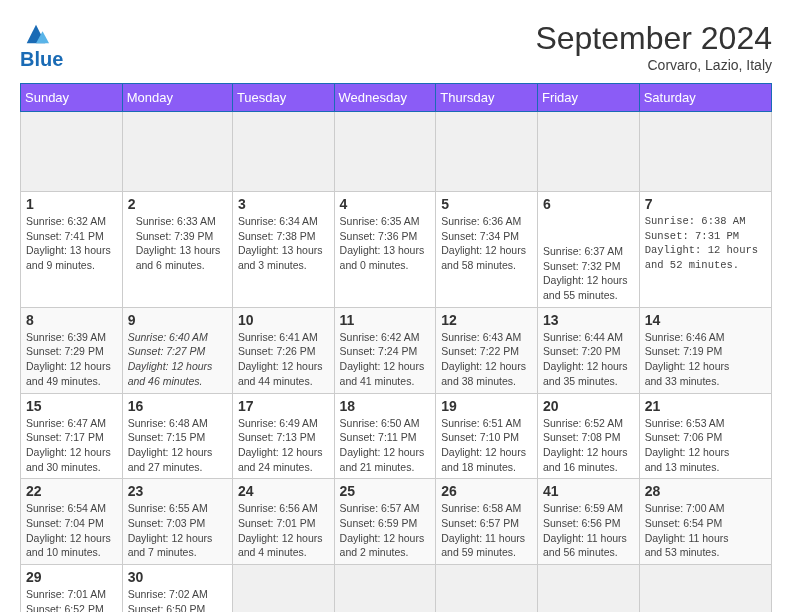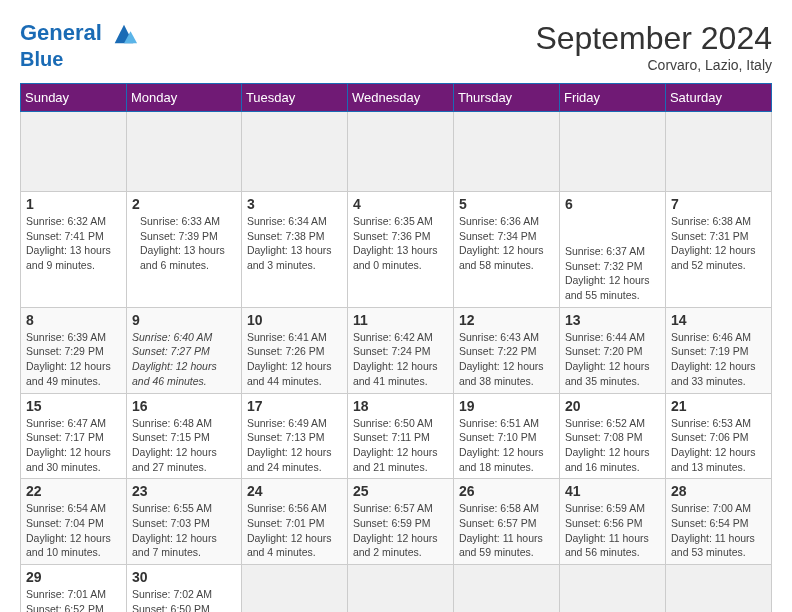--- a/index.html
+++ b/index.html
@@ -45,21 +45,21 @@
     .location {
       font-size: 14px;
       color: #404040;
     }
     table {
       width: 100%;
       border-collapse: collapse;
       font-size: 11px;
     }
     thead th {
-      background: #701a75;
+      background: #8b5cf6;
       color: #fff;
       padding: 6px 4px;
       text-align: left;
       font-size: 13px;
       font-weight: normal;
       border: 1px solid #1a6bb5;
     }
     tbody td {
       border: 1px solid #ccc;
       vertical-align: top;
@@ -87,21 +87,20 @@
       background: #f0f0f0 !important;
     }
   </style>
 </head>
 <body>
 
 <div class="header">
   <div class="logo">
     <div>
       <div class="logo-text">
-        <span>General</span>
         <svg class="logo-icon" viewBox="0 0 30 30" style="display:inline-block;vertical-align:middle;margin-left:2px;">
           <polygon points="5,25 15,5 25,25" fill="#1a6bb5"></polygon>
           <polygon points="15,25 22,12 29,25" fill="#5ab4e8"></polygon>
         </svg>
       </div>
       <div class="logo-text" style="color:#1a6bb5;font-size:20px;">
         <span>Blue</span>
       </div>
     </div>
   </div>
@@ -171,21 +170,21 @@
         </td>
         <td>
           <span class="day-num">6</span>
           <div class="day-info" style="white-space: pre-line; margin-top: 32px;">Sunrise: 6:37 AM
 Sunset: 7:32 PM
 Daylight: 12 hours
 and 55 minutes.</div>
         </td>
         <td>
           <span class="day-num">7</span>
-          <div class="day-info" style="white-space: pre-line;">Sunrise: 6:38 AM
+          <div class="day-info" style="white-space: pre-line; font-family: Liberation Mono, monospace;">Sunrise: 6:38 AM
 Sunset: 7:31 PM
 Daylight: 12 hours
 and 52 minutes.</div>
         </td>
       </tr>
       <tr>
         <td>
           <span class="day-num">8</span>
           <div class="day-info" style="white-space: pre-line;">Sunrise: 6:39 AM
 Sunset: 7:29 PM

